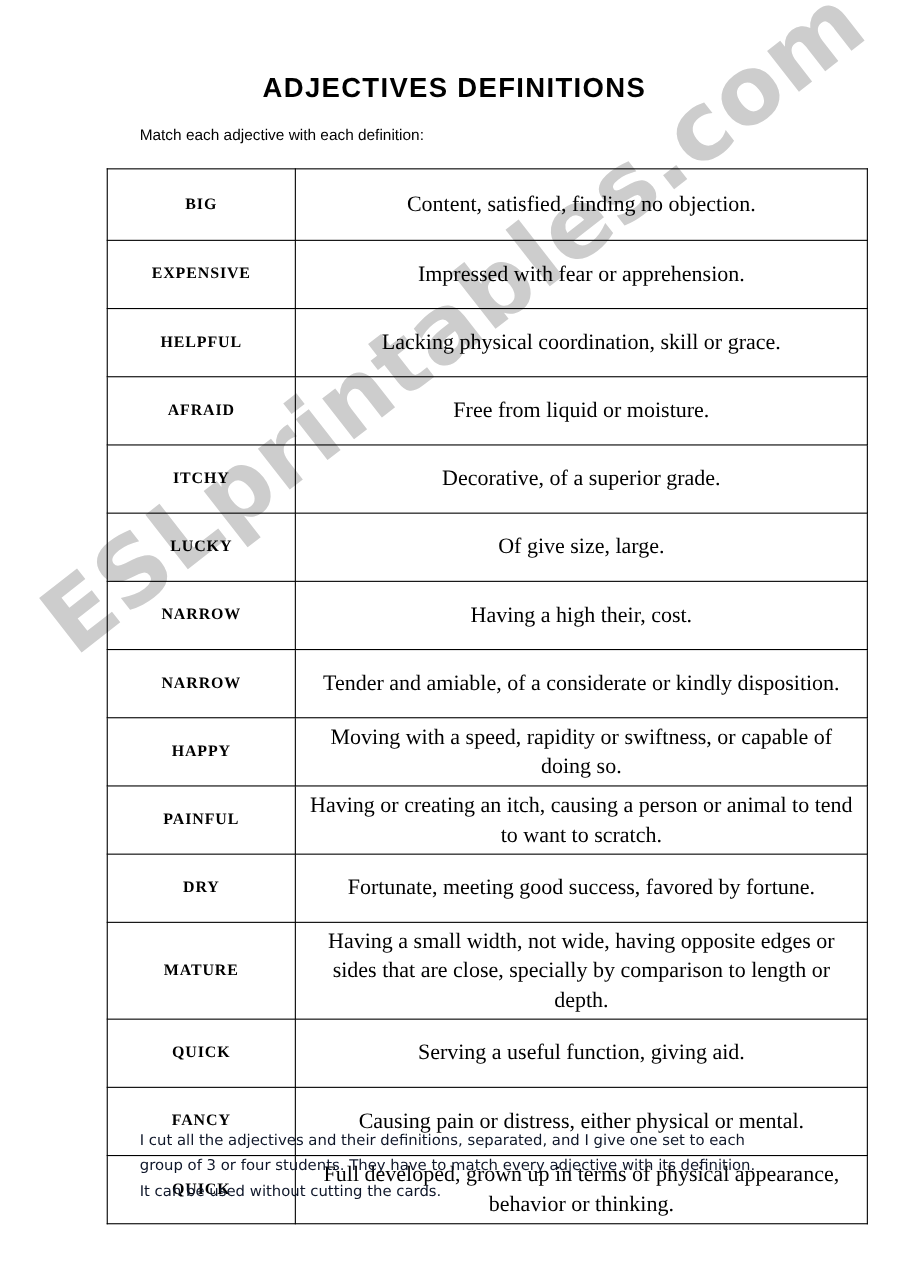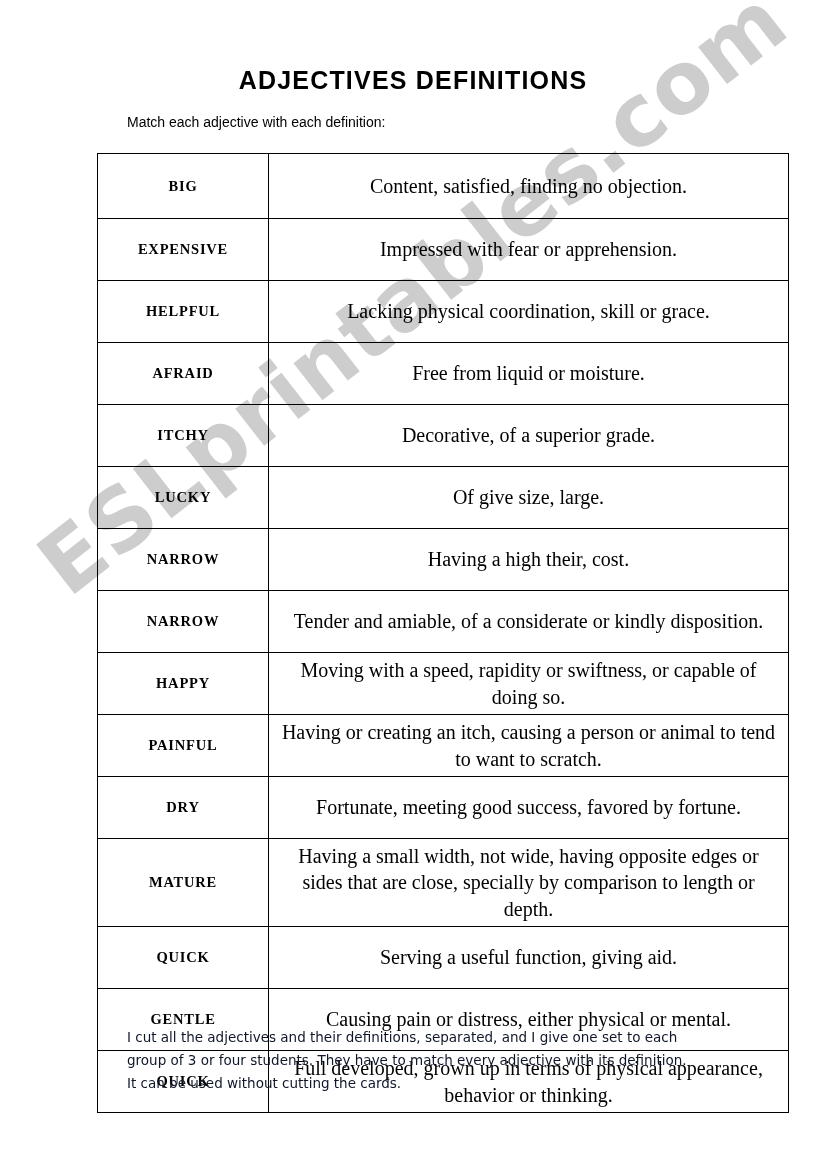--- a/index.html
+++ b/index.html
@@ -184,21 +184,21 @@
         </tr>
         <tr class="rn">
           <td class="adj">MATURE</td>
           <td class="def">Having a small width, not wide, having opposite edges or sides that are close, specially by comparison to length or depth.</td>
         </tr>
         <tr class="rn">
           <td class="adj">QUICK</td>
           <td class="def">Serving a useful function, giving aid.</td>
         </tr>
         <tr class="rn">
-          <td class="adj">GENTLE</td>
+          <td class="adj">FANCY</td>
           <td class="def">Causing pain or distress, either physical or mental.</td>
         </tr>
         <tr class="rn">
           <td class="adj">QUICK</td>
           <td class="def">Full developed, grown up in terms of physical appearance, behavior or thinking.</td>
         </tr>
       </tbody>
   </table>
 
   <div id="footer-note">I cut all the adjectives and their definitions, separated, and I give one set to each group of 3 or four students. They have to match every adjective with its definition. It can be used without cutting the cards.</div>

